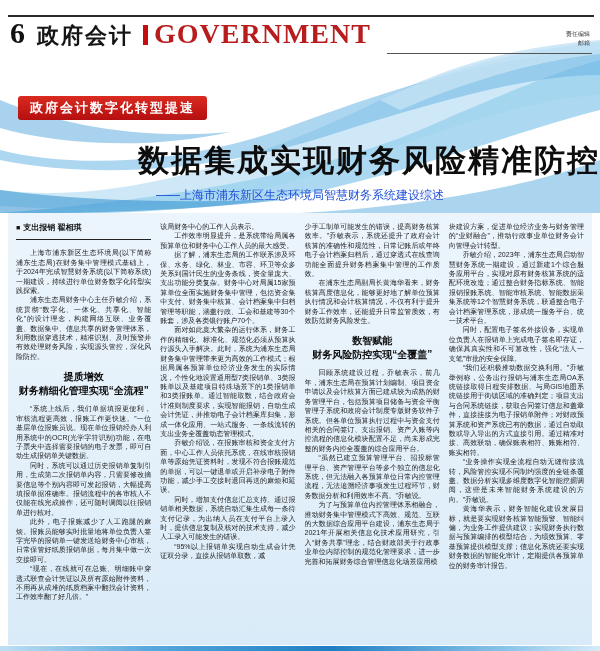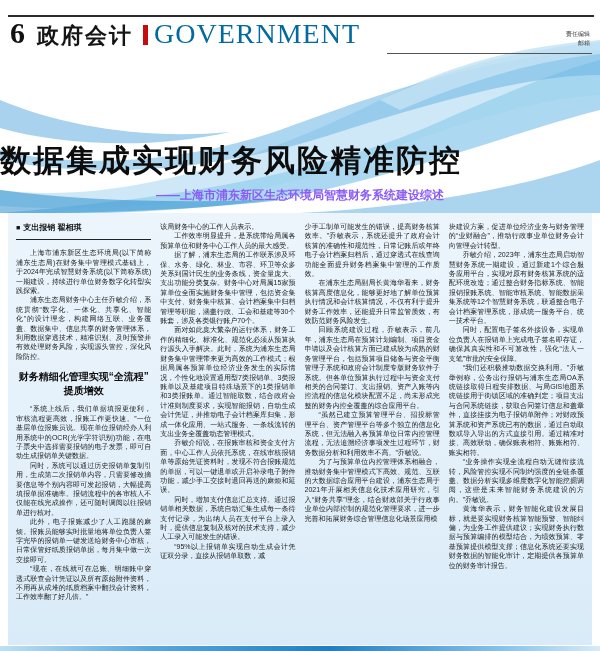--- a/index.html
+++ b/index.html
@@ -5,30 +5,30 @@
   html,body{margin:0;padding:0;}
   body{width:600px;height:651px;background:#f6f6f4;font-family:"Liberation Sans","DejaVu Sans",sans-serif;}
   .page{position:relative;width:600px;height:651px;background:#ffffff;overflow:hidden;}
 
   
   .top-rule{position:absolute;left:8px;right:6px;top:15px;height:2px;background:#2b2b2b;}
   .masthead{position:absolute;left:10px;top:18px;display:flex;align-items:baseline;z-index:5;}
   .page-num{font-family:"Liberation Serif",serif;font-weight:bold;font-size:30px;color:#111;line-height:1;}
   .section-cn{font-size:22px;font-weight:900;color:#151515;margin-left:12px;letter-spacing:2px;}
   .red-bar{display:inline-block;width:5px;height:20px;background:#c60d0d;margin:0 6px 0 10px;align-self:center;}
-  .section-en{font-family:"Liberation Serif",serif;font-weight:normal;font-size:28px;color:#0369a1;letter-spacing:1px;line-height:1;}
+  .section-en{font-family:"Liberation Serif",serif;font-weight:bold;font-size:28px;color:#b91c1c;letter-spacing:1px;line-height:1;}
   .mast-right{position:absolute;right:10px;top:30px;text-align:right;font-size:6px;color:#333;line-height:1.5;z-index:5;}
   .right-rule{position:absolute;right:8px;top:53px;width:205px;height:1px;background:#555;z-index:5;}
 
   
   .banner{position:absolute;left:0;top:40px;width:600px;height:173px;z-index:1;}
 
   .topic-tag{position:absolute;left:18px;top:96px;z-index:6;background:linear-gradient(180deg,#d92b20,#b50f0f);color:#fff;font-weight:bold;font-size:13px;letter-spacing:2px;padding:3px 12px;border-radius:3px;}
-  .headline{position:absolute;left:0;top:140px;width:600px;text-align:left;z-index:6;font-size:31px;font-weight:900;color:#0d0d0d;letter-spacing:2px;}
-  .dek{position:absolute;left:0;top:187px;width:600px;text-align:center;z-index:6;font-size:12px;font-weight:bold;color:#8b5cf6;}
+  .headline{position:absolute;left:0;top:140px;width:600px;text-align:right;z-index:6;font-size:31px;font-weight:900;color:#0d0d0d;letter-spacing:2px;}
+  .dek{position:absolute;left:0;top:187px;width:600px;text-align:center;z-index:6;font-size:12px;font-weight:normal;color:#1d4ed8;}
 
   
   .body-panel{position:absolute;left:8px;top:213px;width:584px;height:432px;background:linear-gradient(180deg,#ecf5fc 0%,#e3f0fa 60%,#d9ebf8 100%);box-sizing:border-box;padding:9px 8px;display:flex;gap:9px;z-index:4;}
   .col{flex:1 1 0;overflow:hidden;font-size:7px;line-height:9.4px;color:#1d1d1d;text-align:justify;}
   .byline{font-size:8px;font-weight:bold;color:#111;border-bottom:1.5px solid #222;padding:1px 0 7px 0;margin-bottom:8px;}
   .byline .sq{color:#111;font-size:7px;margin-right:3px;}
   .body-p{margin:0;text-indent:2em;}
   .body-p.noindent{text-indent:0;}
   .col-subhead{margin:9px 0 7px 0;text-align:center;font-size:10px;line-height:1.35;font-weight:900;color:#0e0e0e;text-indent:0;}
 
@@ -58,51 +58,56 @@
     <rect x="0" y="0" width="600" height="173" fill="#ffffff"></rect>
     <path d="M0,150 C120,165 260,120 380,60 C470,15 540,5 600,0 L600,55 C520,60 430,95 330,130 C220,168 90,172 0,166 Z" fill="#cfe8f7"></path>
     <path d="M0,173 C150,160 300,140 420,90 C500,55 560,30 600,20 L600,70 C520,90 420,130 300,155 C200,172 80,176 0,173 Z" fill="#9ed2ee" opacity="0.85"></path>
     <path d="M0,120 C100,140 220,130 330,95 C440,60 530,35 600,35 L600,10 C500,15 400,45 280,90 C180,125 70,128 0,110 Z" fill="#6ab5e4" opacity="0.55"></path>
     <path d="M0,60 C60,85 140,100 230,92 C150,110 60,105 0,88 Z" fill="#3d9bd6" opacity="0.45"></path>
     <path d="M300,173 C400,168 520,150 600,120 L600,173 Z" fill="#57a9dd" opacity="0.5"></path>
     <path d="M0,173 L0,150 C90,162 200,164 300,158 C200,170 90,174 0,173 Z" fill="#2f8fd0" opacity="0.55"></path>
     <path d="M380,60 C470,18 545,8 600,2 L600,14 C540,20 470,40 400,70 Z" fill="#bfe0f3" opacity="0.9"></path>
   </svg>
 
+  <div class="topic-tag">政府会计数字化转型提速</div>
   <div class="headline">数据集成实现财务风险精准防控</div>
   <div class="dek">——上海市浦东新区生态环境局智慧财务系统建设综述</div>
 
   <div class="body-panel">
     <div class="col">
       <div class="byline">
         <span class="sq">■</span><span>支出报销 翟相琪</span>
       </div>
     <p class="body-p">上海市浦东新区生态环境局(以下简称浦东生态局)在财务集中管理模式基础上，于2024年完成智慧财务系统(以下简称系统)一期建设，持续进行单位财务数字化转型实践探索。</p>
         <p class="body-p">浦东生态局财务中心主任乔敏介绍，系统贯彻“数字化、一体化、共享化、智能化”的设计理念，构建网络互联、业务覆盖、数据集中、信息共享的财务管理体系，利用数据穿透技术，精准识别、及时预警并有效处理财务风险，实现源头管控，深化风险防控。</p>
         <h3 class="col-subhead">
+          <div>提质增效</div>
           <div>财务精细化管理实现“全流程”</div>
-          <div>提质增效</div>
         </h3>
         <p class="body-p">“系统上线后，我们单据填报更便利，审核流程更高效，报账工作更快速。”一位基层单位报账员说。现在单位报销经办人利用系统中的OCR(光学字符识别)功能，在电子票夹中选择需要报销的电子发票，即可自动生成报销单关键数据。</p>
         <p class="body-p">同时，系统可以通过历史报销单复制引用，生成第二次报销单内容，只需要修改摘要信息等个别内容即可发起报销，大幅提高填报单据准确率。报销流程中的各审核人不仅能在线完成操作，还可随时调阅以往报销单进行核对。</p>
         <p class="body-p">此外，电子报账减少了人工跑腿的麻烦。报账员能够实时批量地将单位负责人签字完毕的报销单一键发送给财务中心审核，日常保管好纸质报销单据，每月集中做一次交接即可。</p>
         <p class="body-p">“现在，在线就可在总账、明细账中穿透式联查会计凭证以及所有原始附件资料，不用再从成堆的纸质档案中翻找会计资料，工作效率翻了好几倍。”</p>
       </div>
     <div class="col">
         <p class="body-p noindent">该局财务中心的工作人员表示。</p>
         <p class="body-p">工作效率明显提升，是系统带给局属各预算单位和财务中心工作人员的最大感受。</p>
         <p class="body-p">据了解，浦东生态局的工作联系涉及环保、水务、绿化、林业、市容、环卫等众多关系到国计民生的业务条线，资金量庞大、支出功能分类复杂。财务中心对局属15家预算单位全面实施财务集中管理，包括资金集中支付、财务集中核算、会计档案集中归档管理等职能，涵盖行政、工会和基建等30个账套，涉及各类银行账户70个。</p>
         <p class="body-p">面对如此庞大繁杂的运行体系，财务工作的精细化、标准化、规范化必须从预算执行源头入手解决。此时，系统为浦东生态局财务集中管理带来更为高效的工作模式；根据局属各预算单位经济业务发生的实际情况，个性化地设置通用型7类报销单、3类报账单以及基建项目特殊场景下的1类报销单和3类报账单。通过智能取数，结合政府会计准则制度要求，实现智能报销，自动生成会计凭证，并推动电子会计档案库归集，形成一体化应用、一站式服务、一条线流转的支出业务全覆盖动态管理模式。</p>
         <p class="body-p">乔敏介绍说，在报账审核和资金支付方面，中心工作人员依托系统，在线审核报销单等原始凭证资料时，发现不符合报账规范的单据，可以一键退单或开启补录电子附件功能，减少手工交接时退回再送的麻烦和延误。</p>
         <p class="body-p">同时，增加支付信息汇总支持。通过报销单相关数据，系统自动汇集生成每一条待支付记录，为出纳人员在支付平台上录入时，提供信息复制及核对的技术支持，减少人工录入可能发生的错误。</p>
         <p class="body-p">“95%以上报销单实现自动生成会计凭证双分录，直接从报销单取数，减</p>
       </div>
     <div class="col">
         <p class="body-p noindent">少手工制单可能发生的错误，提高财务核算效率。”乔敏表示，系统还提升了政府会计核算的准确性和规范性，日常记账后或年终电子会计档案归档后，通过穿透式在线查询功能全面提升财务档案集中管理的工作质效。</p>
         <p class="body-p">在浦东生态局副局长黄海华看来，财务核算高度信息化，能够更好地了解单位预算执行情况和会计核算情况，不仅有利于提升财务工作效率，还能提升日常监管质效，有效防范财务风险发生。</p>
+        <h3 class="col-subhead">
+          <div>数智赋能</div>
+          <div>财务风险防控实现“全覆盖”</div>
+        </h3>
         <p class="body-p">回顾系统建设过程，乔敏表示，前几年，浦东生态局在预算计划编制、项目资金申请以及会计核算方面已建成较为成熟的财务管理平台，包括预算项目储备与资金平衡管理子系统和政府会计制度专版财务软件子系统。但各单位预算执行过程中与资金支付相关的合同签订、支出报销、资产入账等内控流程的信息化模块配置不足，尚未形成完整的财务内控全覆盖的综合应用平台。</p>
         <p class="body-p">“虽然已建立预算管理平台、招投标管理平台、资产管理平台等多个独立的信息化系统，但无法融入各预算单位日常内控管理流程，无法追溯经济事项发生过程环节，财务数据分析和利用效率不高。”乔敏说。</p>
         <p class="body-p">为了与预算单位内控管理体系相融合，推动财务集中管理模式下高效、规范、互联的大数据综合应用平台建设，浦东生态局于2021年开展相关信息化技术应用研究，引入“财务共享”理念，结合财政部关于行政事业单位内部控制的规范化管理要求，进一步完善和拓展财务综合管理信息化场景应用模</p>
       </div>
     <div class="col">
         <p class="body-p noindent">块建设方案，促进单位经济业务与财务管理的“业财融合”，推动行政事业单位财务会计向管理会计转型。</p>
         <p class="body-p">乔敏介绍，2023年，浦东生态局启动智慧财务系统一期建设，通过新建1个综合服务应用平台，实现对原有财务核算系统的适配环境改造；通过整合财务指标系统、智能报销报账系统、智能审核系统、智能数据采集系统等12个智慧财务系统，联通整合电子会计档案管理系统，形成统一服务平台、统一技术平台。</p>
         <p class="body-p">同时，配置电子签名外接设备，实现单位负责人在报销单上完成电子签名即存证，确保其真实性和不可篡改性，强化“法人一支笔”审批的安全保障。</p>
         <p class="body-p">“我们还积极推动数据交换利用。”乔敏举例称，公务出行报销与浦东生态局OA系统链接取得日程安排数据、与局GIS地图系统链接用于街镇区域的准确判定；项目支出与合同系统链接，获取合同签订信息和盖章件，直接挂接为电子报销单附件；对财政预算系统和资产系统已有的数据，通过自动取数或导入导出的方式直接引用。通过精准对接、高效联动，确保账表相符、账账相符、账实相符。</p>
         <p class="body-p">“业务操作实现全流程自动无缝衔接流转，风险管控实现不同制约强度的全链条覆盖、数据分析实现多维度数字化智能挖掘调阅，这些是未来智能财务系统建设的方向。”乔敏说。</p>

